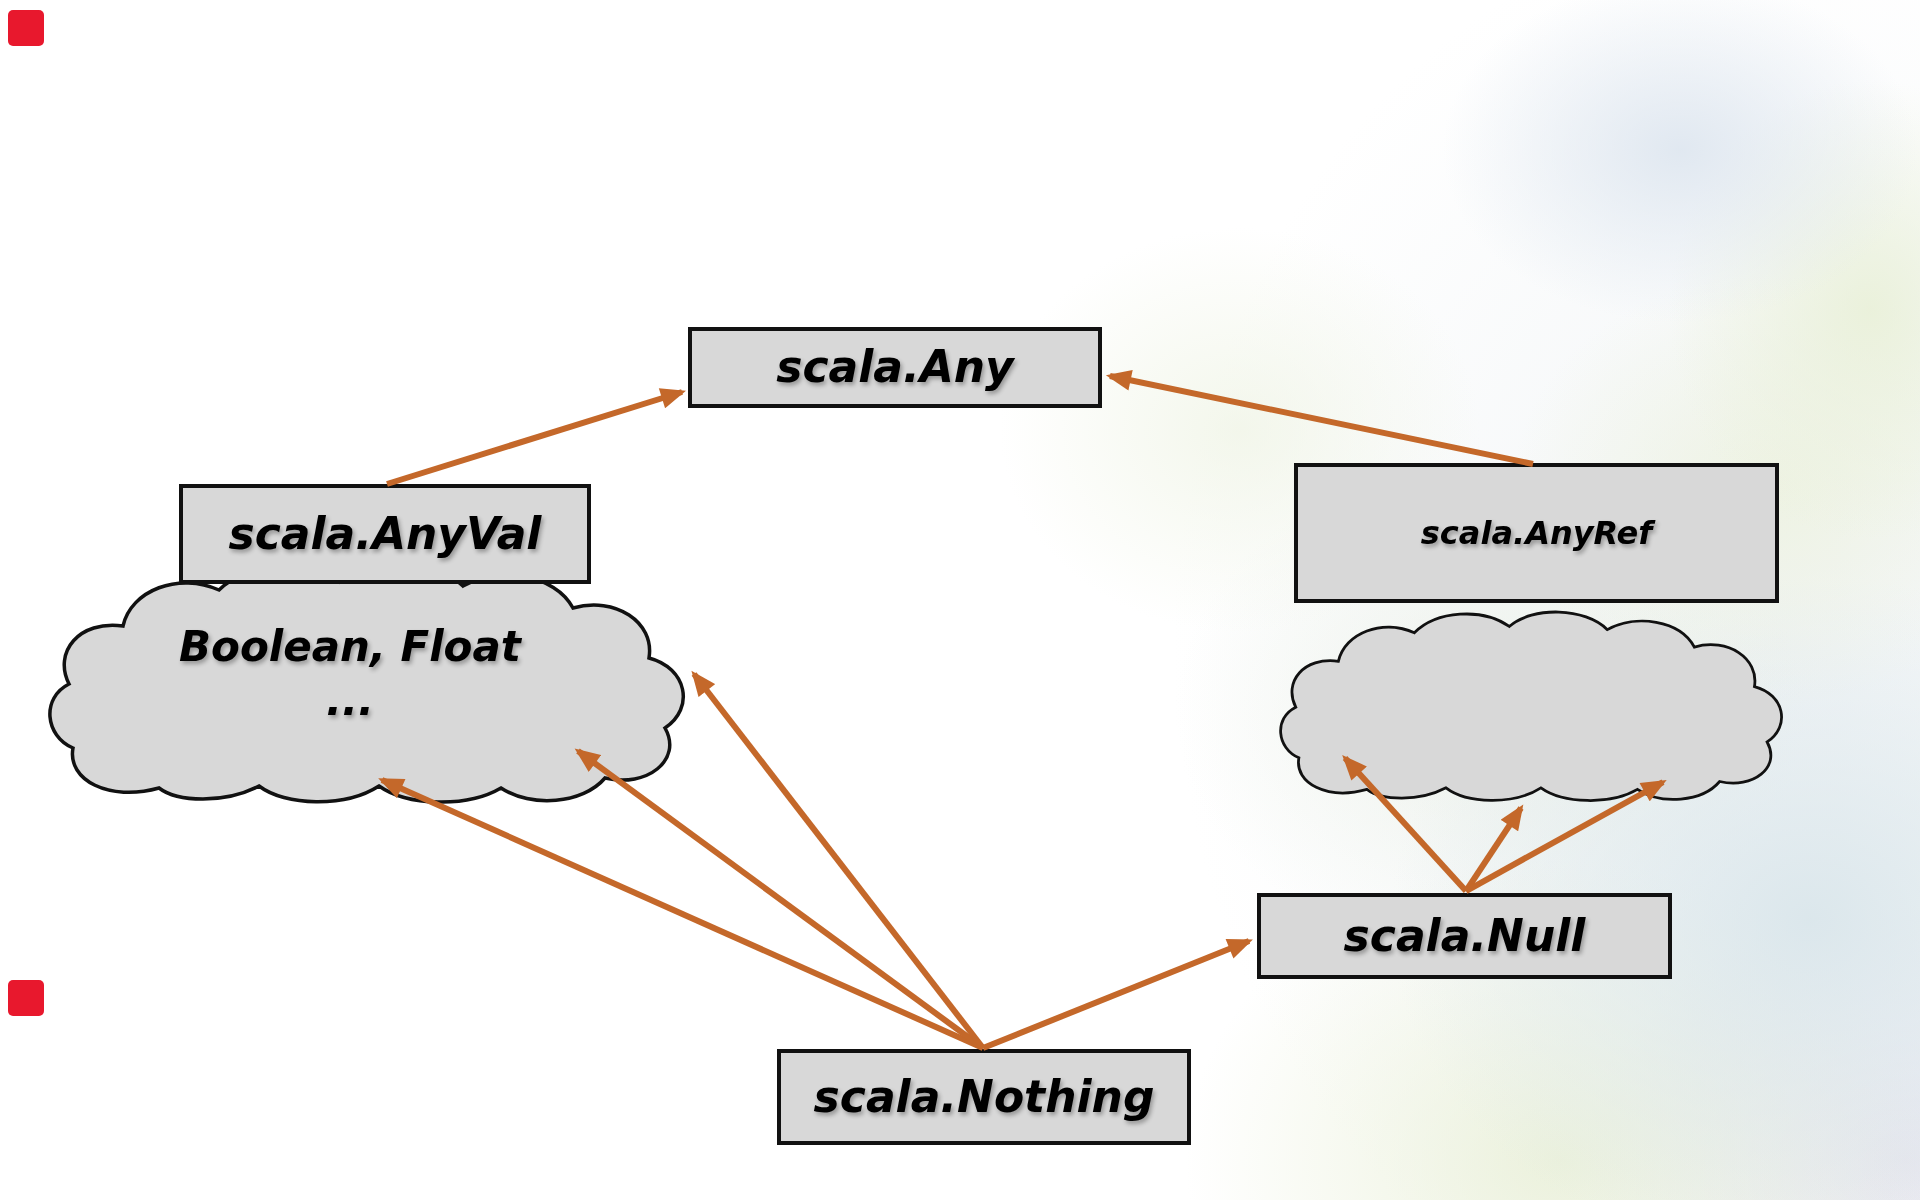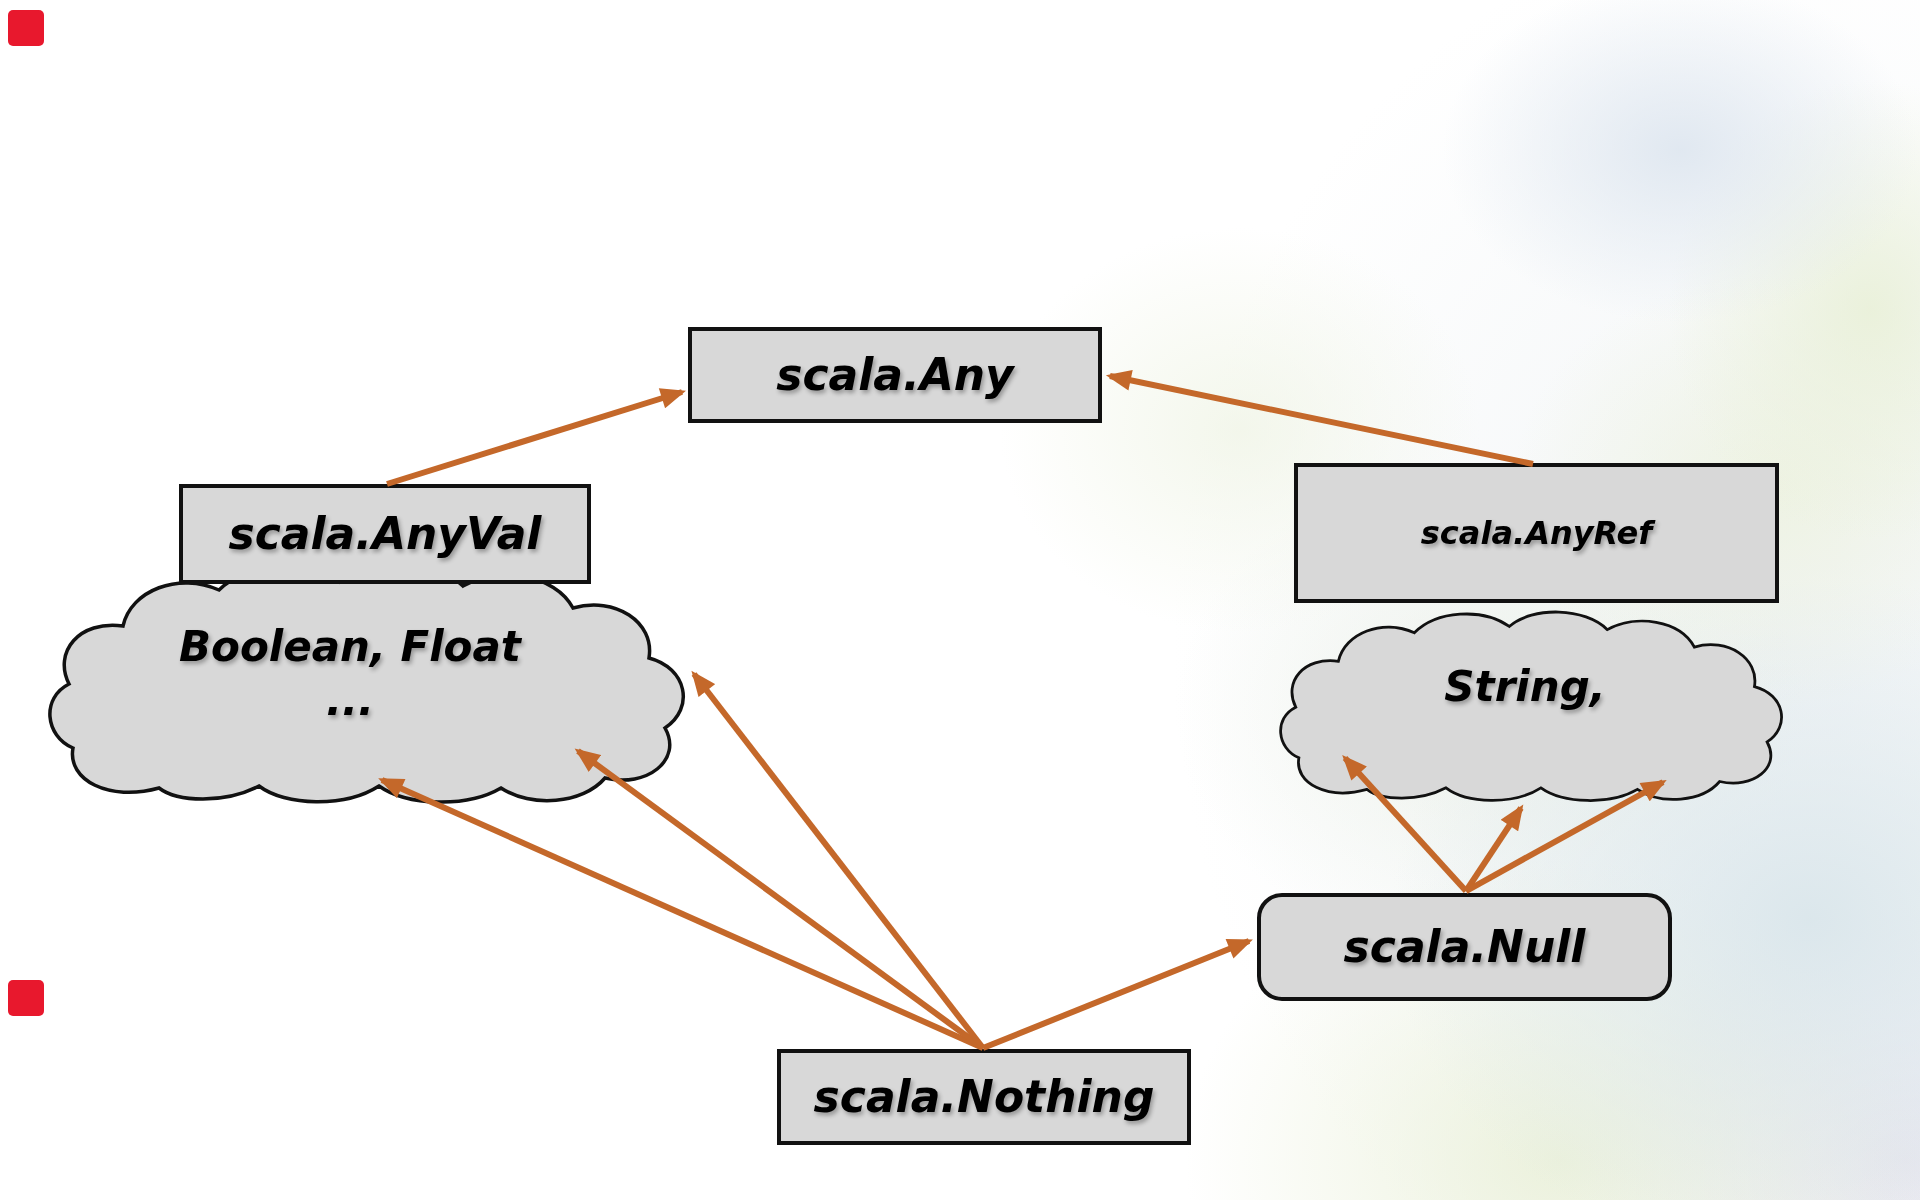--- a/index.html
+++ b/index.html
@@ -15,24 +15,24 @@
       radial-gradient(ellipse 500px 400px at 1560px 1160px, rgba(231,238,212,.8), rgba(231,238,212,0) 75%),
       radial-gradient(ellipse 430px 340px at 1905px 1160px, rgba(226,224,236,.8), rgba(226,224,236,0) 75%),
       radial-gradient(ellipse 420px 330px at 1490px 710px, rgba(233,239,229,.7), rgba(233,239,229,0) 75%),
       radial-gradient(ellipse 760px 900px at 1780px 640px, rgba(229,235,238,.55), rgba(229,235,238,0) 80%);}
   .node{position:absolute;background:#d8d8d8;border:4px solid #111;box-sizing:border-box;
         display:flex;flex-direction:column;align-items:center;justify-content:center;
         font-style:italic;font-weight:700;color:#000;
         text-shadow:2px 3px 4px rgba(0,0,0,.30);}
   .node .lbl{font-size:44px;line-height:1.1;white-space:nowrap;}
   .node .lbl2{font-size:32px;line-height:48px;white-space:nowrap;}
-  #node-any    {left:688px; top:327px; width:414px; height:96px;}
+  #node-any    {left:688px; top:327px; width:414px; height:81px;}
   #node-anyval {left:179px; top:484px; width:412px; height:100px;}
   #node-anyref {left:1294px;top:463px; width:485px; height:140px;}
-  #node-null   {left:1257px;top:893px; width:415px; height:108px;border-radius:25px;}
+  #node-null   {left:1257px;top:893px; width:415px; height:86px;}
   #node-nothing{left:777px; top:1049px;width:414px; height:96px;}
   .cloud-svg{position:absolute;pointer-events:none;}
   .cloud-text{position:absolute;text-align:center;font-style:italic;font-weight:700;color:#000;
               font-size:42px;text-shadow:2px 3px 4px rgba(0,0,0,.30);pointer-events:none;}
   #cloud-text-left {left:60px;  width:580px; top:620px; line-height:54px;}
   #cloud-text-right{left:1280px;width:490px; top:661px; line-height:52px;}
   #arrow-layer{position:absolute;left:0;top:0;pointer-events:none;}
   .corner-mark{position:absolute;left:8px;width:36px;height:36px;background:#e8182d;border-radius:5px;}
   #corner-top{top:10px;} #corner-bottom{top:980px;}
 </style>
@@ -59,21 +59,20 @@
   </div>
 
   <svg class="cloud-svg" id="cloud-right" style="left:1272px;top:590px;" width="522" height="228" viewBox="0 0 660 248">
     <path d="M 120,232 C 70,246 28,224 34,192 C 6,180 2,142 30,128 C 14,96 40,64 84,70
              C 92,34 140,16 180,34 C 208,6 266,2 300,26 C 330,0 396,2 424,30
              C 460,10 516,18 534,52 C 576,40 616,66 610,102 C 648,112 656,152 626,172
              C 644,204 608,232 566,222 C 544,248 492,252 462,232 C 428,252 368,250 340,230
              C 306,252 246,250 220,230 C 186,248 138,246 120,232 Z" fill="#d8d8d8" stroke="#111" stroke-width="3.5"></path>
   </svg>
   <div class="cloud-text" id="cloud-text-right">
-    <div>String,</div>
   </div>
 
   <div class="node" id="node-any">
     <div class="lbl">scala.Any</div>
   </div>
   <div class="node" id="node-anyval">
     <div class="lbl">scala.AnyVal</div>
   </div>
   <div class="node" id="node-anyref">
     <div class="lbl2">scala.AnyRef</div>

